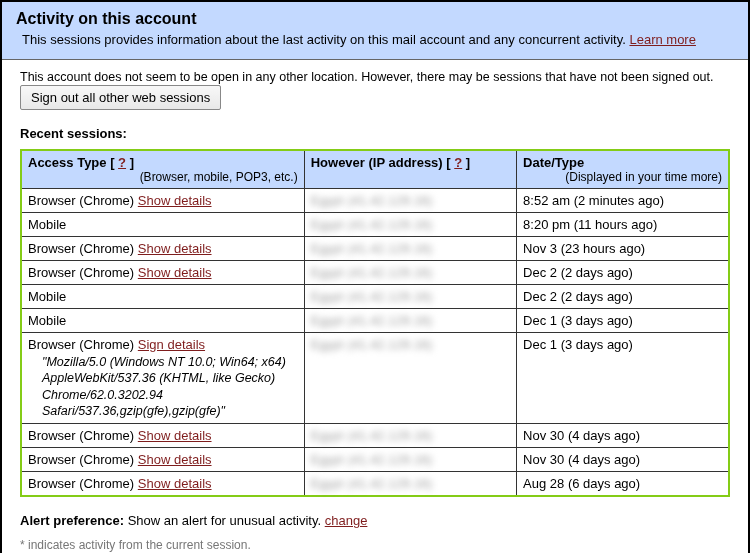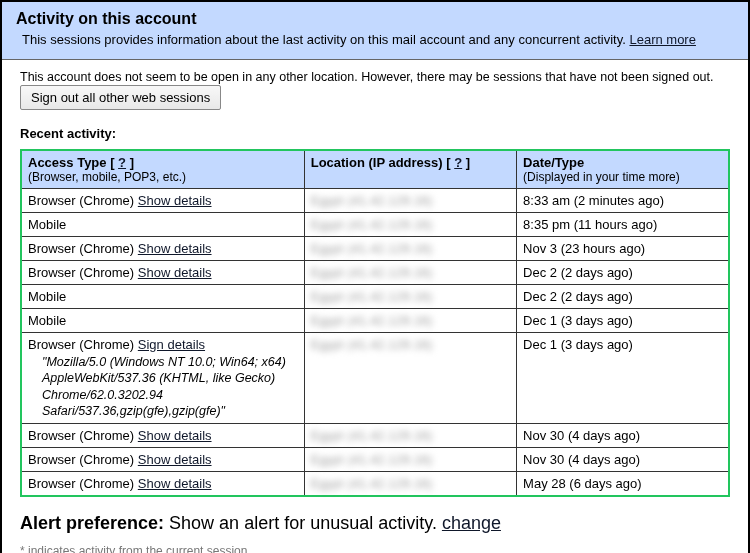--- a/index.html
+++ b/index.html
@@ -24,21 +24,21 @@
   .banner-title {
     font-size: 16px;
     font-weight: bold;
     margin-bottom: 4px;
   }
   .banner-desc {
     font-size: 13px;
     padding-left: 6px;
   }
   .link {
-    color: #0f172a;
+    color: #7f1d1d;
     text-decoration: underline;
     cursor: pointer;
   }
   .content {
     padding: 10px 18px 14px 18px;
   }
   .status-line {
     margin-bottom: 1px;
     font-size: 12.5px;
   }
@@ -55,59 +55,60 @@
     text-align: right;
   }
   .section-heading {
     font-weight: bold;
     margin: 16px 0 8px 0;
     font-size: 13px;
   }
   table.activity {
     border-collapse: collapse;
     width: 100%;
-    border: 2px solid #22c55e;
+    border: 2px solid #84cc16;
     table-layout: fixed;
     padding-left: 37px;
   }
   table.activity th, table.activity td {
     border: 1px solid #333;
     padding: 4px 6px;
     text-align: left;
     vertical-align: top;
     font-size: 13px;
   }
   table.activity th {
     background: #c3d9ff;
     font-weight: bold;
   }
   .th-sub {
     font-weight: normal;
     font-size: 12px;
+    text-align: right;
   }
   .col-access { width: 40%; }
   .col-loc { width: 30%; }
   .col-time { width: 30%; }
   .blurred {
     display: inline-block;
     color: #999;
     filter: blur(3px);
     user-select: none;
     font-size: 12px;
     letter-spacing: 0.5px;
   }
   .detail-block {
     font-style: italic;
     font-size: 12.5px;
     margin: 2px 0 0 14px;
     line-height: 1.3;
   }
   .alert-pref {
     margin-top: 16px;
-    font-size: 18px;
+    font-size: 13px;
   }
   .alert-pref b { font-weight: bold; }
   .footnote {
     color: #777;
     font-size: 12px;
     margin-top: 10px;
   }
 </style>
 </head>
 <body>
@@ -121,55 +122,55 @@
       <a class="link">Learn more</a>
     </div>
   </div>
 
   <div class="content">
 
     <div class="status-line">This account does not seem to be open in any other location. However, there may be sessions that have not been signed out.</div>
 
     <button class="btn">Sign out all other web sessions</button>
 
-    <div class="section-heading">Recent activity:</div>
+    <div class="section-heading">Recent sessions:</div>
 
     <table class="activity">
       <colgroup>
         <col class="col-access">
           <col class="col-loc">
           <col class="col-time">
       </colgroup>
       <thead>
         <tr>
           <th>
             <span>Access Type</span>
             [ <a class="link">?</a> ]
             <div class="th-sub">(Browser, mobile, POP3, etc.)</div>
           </th>
           <th>
-            <span>Location (IP address)</span>
+            <span>However (IP address)</span>
             [ <a class="link">?</a> ]
           </th>
           <th>
             <span>Date/Type</span>
             <div class="th-sub">(Displayed in your time more)</div>
           </th>
         </tr>
       </thead>
       <tbody id="activity-body">
       <tr>
             <td><span>Browser (Chrome)</span> <a class="link">Show details</a></td>
             <td><span class="blurred">Egypt (41.42.129.16)</span></td>
-            <td>8:33 am (2 minutes ago)</td>
+            <td>8:52 am (2 minutes ago)</td>
           </tr>
           <tr>
             <td><span>Mobile</span></td>
             <td><span class="blurred">Egypt (41.42.129.16)</span></td>
-            <td>8:35 pm (11 hours ago)</td>
+            <td>8:20 pm (11 hours ago)</td>
           </tr>
           <tr>
             <td><span>Browser (Chrome)</span> <a class="link">Show details</a></td>
             <td><span class="blurred">Egypt (41.42.129.16)</span></td>
             <td>Nov 3 (23 hours ago)</td>
           </tr>
           <tr>
             <td><span>Browser (Chrome)</span> <a class="link">Show details</a></td>
             <td><span class="blurred">Egypt (41.42.129.16)</span></td>
             <td>Dec 2 (2 days ago)</td>
@@ -195,21 +196,21 @@
             <td>Nov 30 (4 days ago)</td>
           </tr>
           <tr>
             <td><span>Browser (Chrome)</span> <a class="link">Show details</a></td>
             <td><span class="blurred">Egypt (41.42.129.16)</span></td>
             <td>Nov 30 (4 days ago)</td>
           </tr>
           <tr>
             <td><span>Browser (Chrome)</span> <a class="link">Show details</a></td>
             <td><span class="blurred">Egypt (41.42.129.16)</span></td>
-            <td>May 28 (6 days ago)</td>
+            <td>Aug 28 (6 days ago)</td>
           </tr>
         </tbody>
     </table>
 
     <div class="alert-pref">
       <b>Alert preference:</b>
       <span>Show an alert for unusual activity.</span>
       <a class="link">change</a>
     </div>
 

